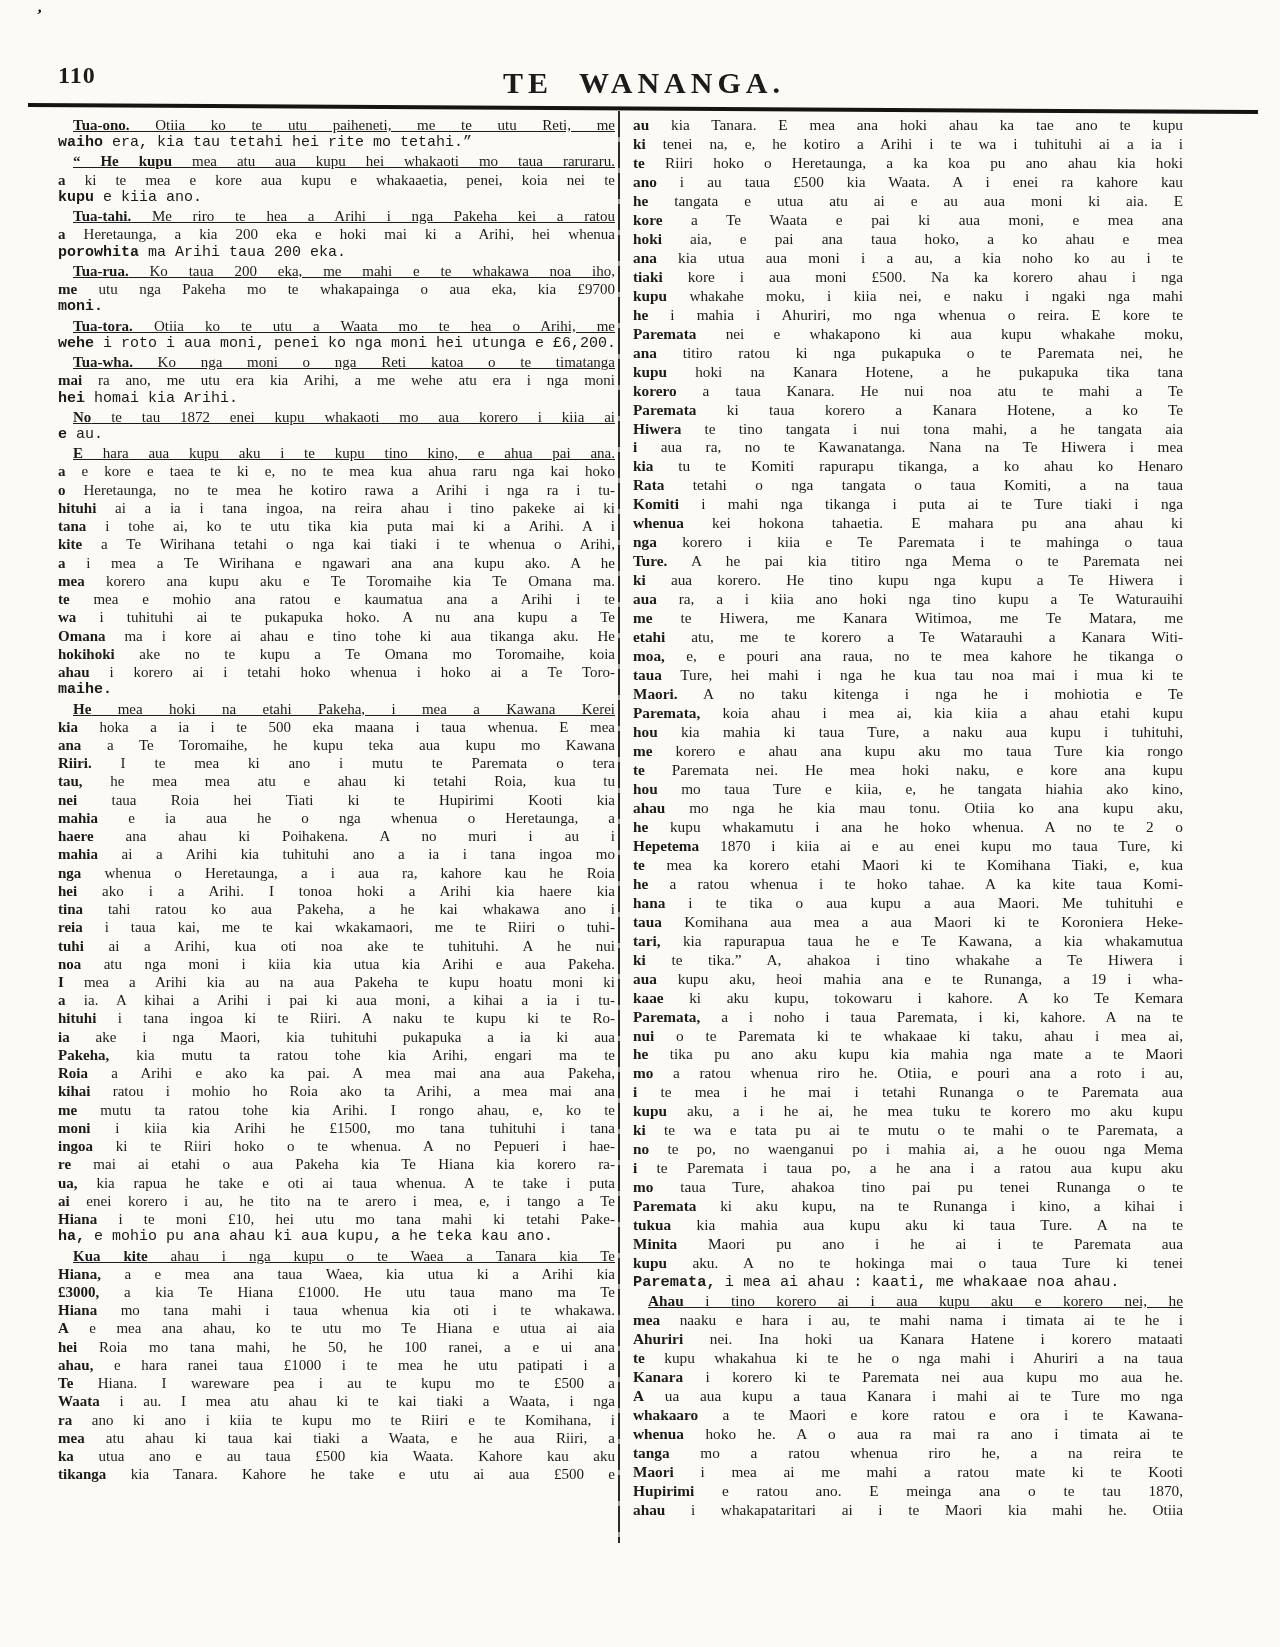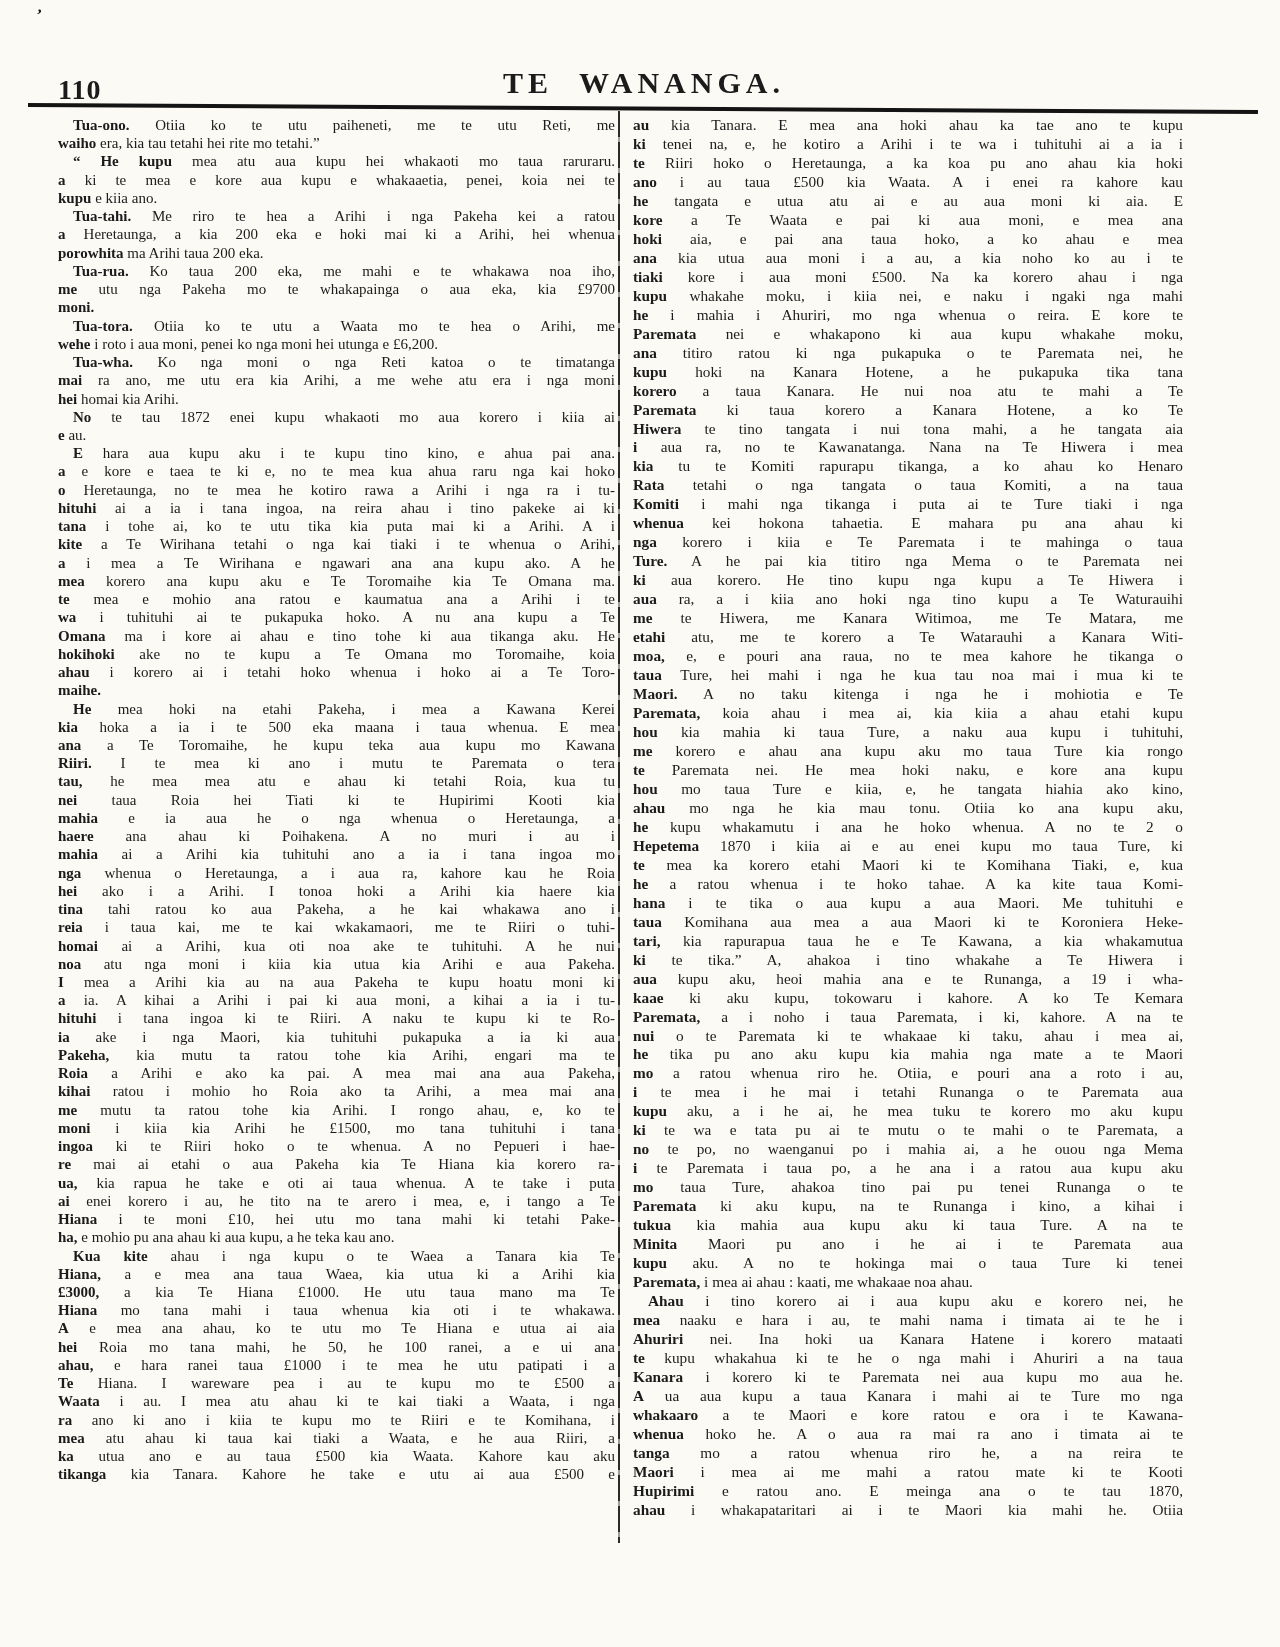--- a/index.html
+++ b/index.html
@@ -7,22 +7,22 @@
     width:1280px;height:1647px;
     background:#fbfaf5;
     font-family:"Liberation Serif","DejaVu Serif",serif;
     color:#1b1b1b;
     position:relative;
     overflow:hidden;
   }
   .page{position:absolute;inset:0;}
   .ink-speck{position:absolute;left:36px;top:6px;font-size:16px;font-weight:bold;color:#111;transform:rotate(14deg);}
   .pagenum{
-    position:absolute;left:58px;top:74px;
-    font-size:28px;font-weight:bold;letter-spacing:1px;
+    position:absolute;left:58px;top:62px;
+    font-size:24px;font-weight:bold;letter-spacing:1px;
   }
   .title{
     position:absolute;left:8px;right:0;top:66px;margin:0;
     text-align:center;
     font-size:30px;font-weight:bold;
     letter-spacing:5px;word-spacing:14px;
   }
   .rule{
     position:absolute;left:28px;top:103px;width:1230px;height:4px;
     background:#141414;
@@ -36,22 +36,22 @@
   .col-left{left:58px;width:557px;}
   .col-right{left:633px;width:550px;}
   .col-left .line{font-size:15px;line-height:18.24px;height:18.24px;}
   .col-right .line{font-size:15.3px;line-height:18.97px;height:18.97px;}
   .line{
     text-align:justify;
     text-align-last:justify;
     white-space:nowrap;
     overflow:visible;
   }
-  .line.plast{text-align-last:left;}
-  .line.ind{text-indent:15px;}
+  .line.plast{text-align-last:left;font-family:Liberation Mono, monospace;}
+  .line.ind{text-indent:15px;text-decoration:underline;}
   .line b{font-weight:bold;}
   .line .lw{font-weight:bold;}
 </style>
 </head>
 <body>
 
 <div class="page">
   <span class="ink-speck">’</span>
   <div class="header">
     <span class="pagenum">110</span>
@@ -98,21 +98,21 @@
       <div class="line"><span class="lw">Riiri.</span>  I te mea ki ano i mutu te Paremata o tera</div>
       <div class="line"><span class="lw">tau,</span> he mea mea atu e ahau ki tetahi Roia, kua tu</div>
       <div class="line"><span class="lw">nei</span> taua Roia hei Tiati ki te Hupirimi Kooti kia</div>
       <div class="line"><span class="lw">mahia</span> e ia aua he o nga whenua o Heretaunga, a</div>
       <div class="line"><span class="lw">haere</span> ana ahau ki Poihakena.  A no muri i au i</div>
       <div class="line"><span class="lw">mahia</span> ai a Arihi kia tuhituhi ano a ia i tana ingoa mo</div>
       <div class="line"><span class="lw">nga</span> whenua o Heretaunga, a i aua ra, kahore kau he Roia</div>
       <div class="line"><span class="lw">hei</span> ako i a Arihi.  I tonoa hoki a Arihi kia haere kia</div>
       <div class="line"><span class="lw">tina</span> tahi ratou ko aua Pakeha, a he kai whakawa ano i</div>
       <div class="line"><span class="lw">reia</span> i taua kai, me te kai wkakamaori, me te Riiri o tuhi-</div>
-      <div class="line"><span class="lw">homai</span> ai a Arihi, kua oti noa ake te tuhituhi.  A he nui</div>
+      <div class="line"><span class="lw">tuhi</span> ai a Arihi, kua oti noa ake te tuhituhi.  A he nui</div>
       <div class="line"><span class="lw">noa</span> atu nga moni i kiia kia utua kia Arihi e aua Pakeha.</div>
       <div class="line"><span class="lw">I</span> mea a Arihi kia au na aua Pakeha te kupu hoatu moni ki</div>
       <div class="line"><span class="lw">a</span> ia.  A kihai a Arihi i pai ki aua moni, a kihai a ia i tu-</div>
       <div class="line"><span class="lw">hituhi</span> i tana ingoa ki te Riiri.  A naku te kupu ki te Ro-</div>
       <div class="line"><span class="lw">ia</span> ake i nga Maori, kia tuhituhi pukapuka a ia ki aua</div>
       <div class="line"><span class="lw">Pakeha,</span> kia mutu ta ratou tohe kia Arihi, engari ma te</div>
       <div class="line"><span class="lw">Roia</span> a Arihi e ako ka pai.  A mea mai ana aua Pakeha,</div>
       <div class="line"><span class="lw">kihai</span> ratou i mohio ho Roia ako ta Arihi, a mea mai ana</div>
       <div class="line"><span class="lw">me</span> mutu ta ratou tohe kia Arihi.  I rongo ahau, e, ko te</div>
       <div class="line"><span class="lw">moni</span> i kiia kia Arihi he £1500, mo tana tuhituhi i tana</div>

